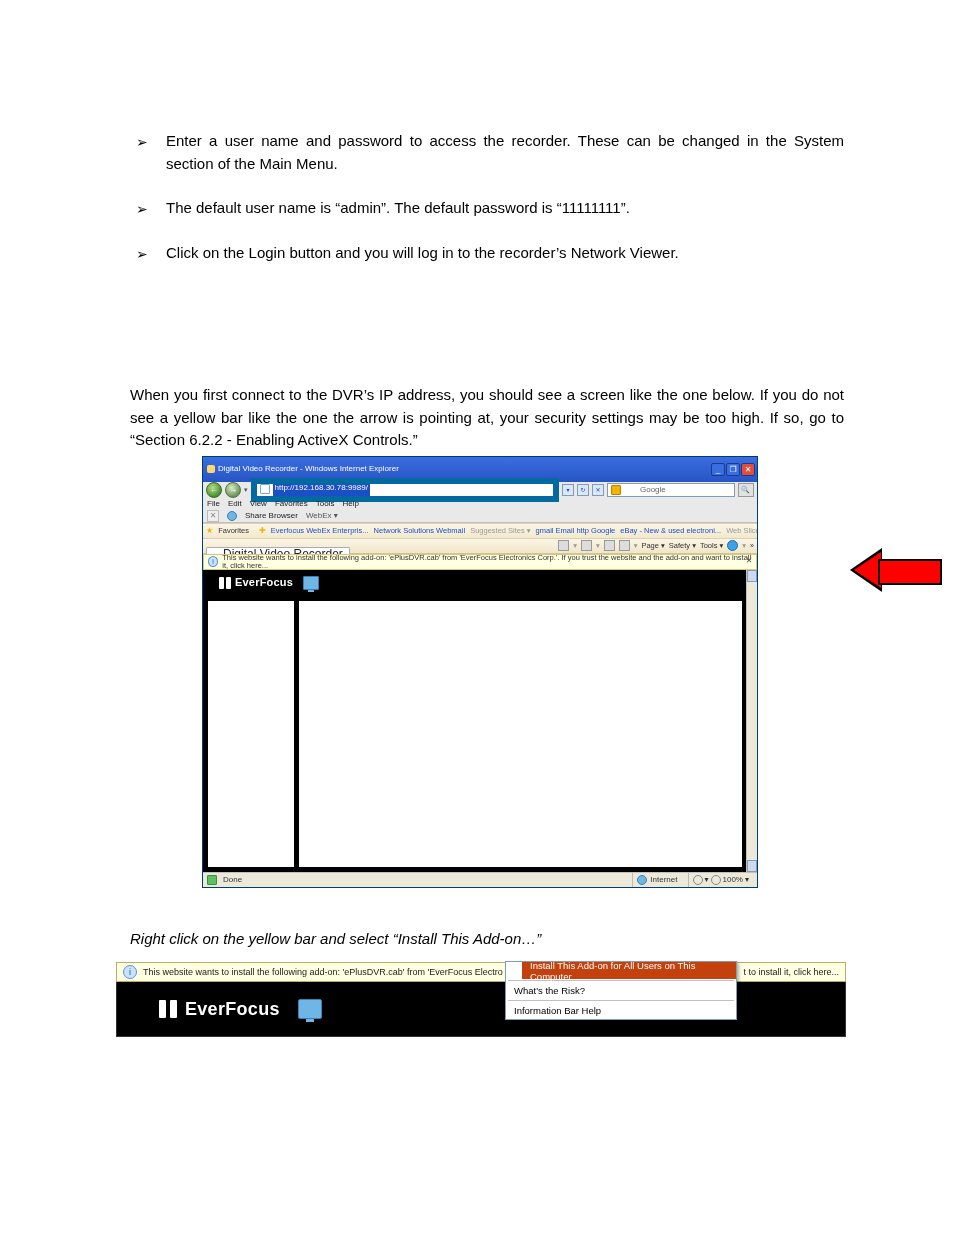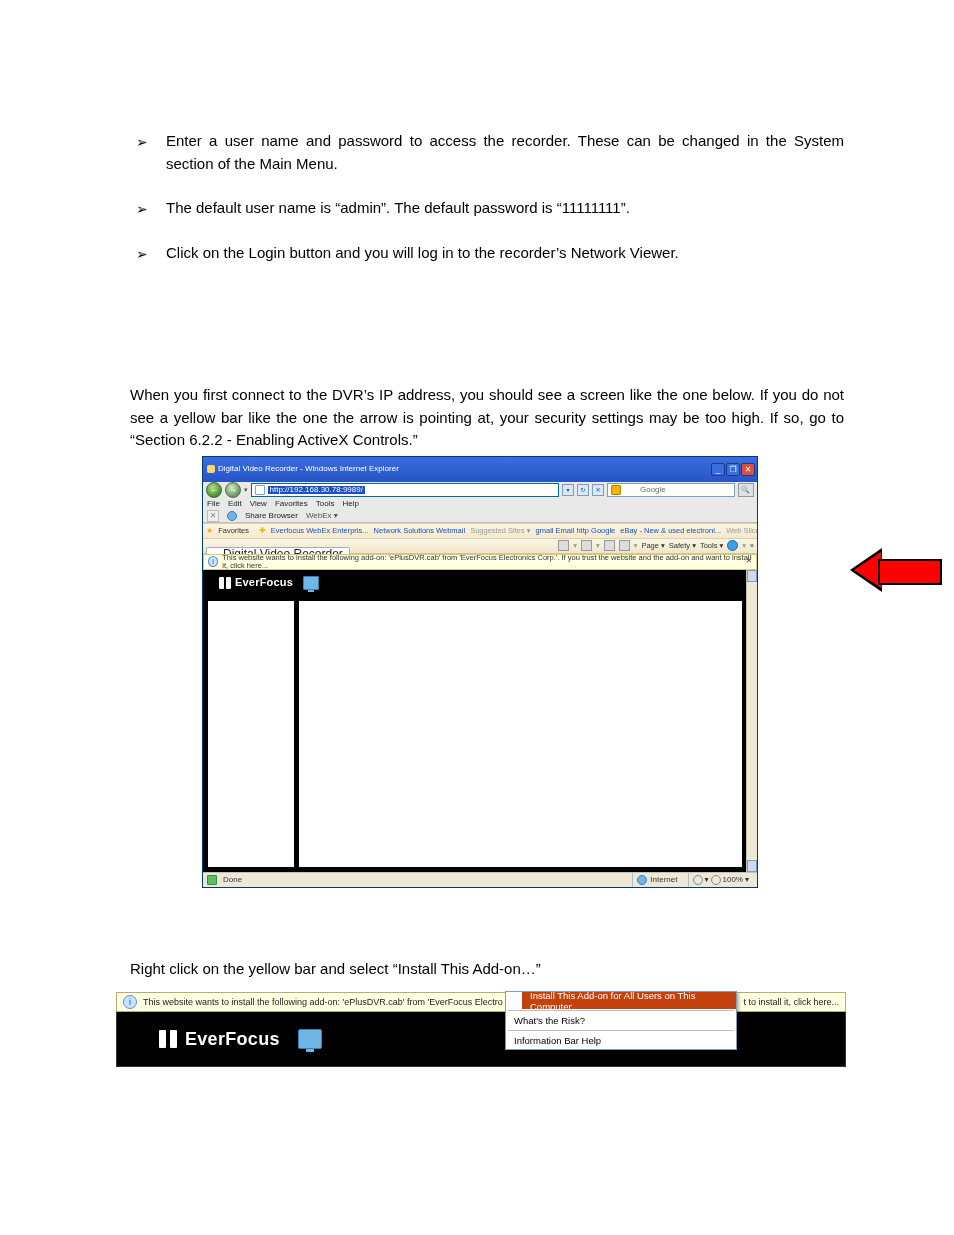--- a/index.html
+++ b/index.html
@@ -36,21 +36,21 @@
     font-size: 14px;
     color: #000;
   }
   p.body {
     font-size: 15px;
     line-height: 1.5;
     margin: 0 0 4px 0;
     text-align: justify;
   }
   p.body.gap-top { margin-top: 120px; }
-  p.body.gap-mid { margin-top: 70px; margin-bottom: 12px; }
+  p.body.gap-mid { margin-top: 40px; margin-bottom: 12px; font-style: italic; }
 
   
   .ie-wrap {
     position: relative;
   }
   .ie-window {
     width: 554px;
     border: 1px solid #003c74;
     margin-left: 72px;
     font-size: 9px;
@@ -86,22 +86,22 @@
     padding: 0 3px;
   }
   .navbtn {
     width:14px;height:14px;border-radius:50%;
     background: radial-gradient(circle at 40% 35%,#b7e08a,#4a8f2f 70%);
     border:1px solid #3a6f25;
     display:inline-flex;align-items:center;justify-content:center;color:#fff;font-size:8px;
   }
   .navbtn.fwd { filter: grayscale(0.5) brightness(1.1); }
   .url-field {
-    flex:1;height:12px;background:#fff;border:1px solid #0369a1;
-    display:flex;align-items:center;padding:0 3px;gap:3px;
+    flex:1;height:12px;background:#fff;border:6px solid #0369a1;
+    display:flex;padding:0 3px;gap:3px;
   }
   .url-field .page-ico{width:8px;height:8px;background:#fff;border:1px solid #7aa6d6;border-radius:1px;}
   .url-text{background:#1b4fc6;color:#fff;padding:0 2px;font-size:8px;}
   .dropbtn{width:10px;height:10px;background:#dbe6f6;border:1px solid #7f9db9;display:inline-flex;align-items:center;justify-content:center;font-size:6px;color:#1b4fc6;}
   .search-field{
     width:120px;height:12px;background:#fff;border:1px solid #7f9db9;
     display:flex;align-items:center;gap:19px;padding:0 3px;font-size:8px;color:#666;
   }
   .g-ico{width:8px;height:8px;background:#f4b400;border:1px solid #c08000;border-radius:1px;}
   .mag-btn{width:14px;height:12px;background:#e1e1e1;border:1px solid #999;display:inline-flex;align-items:center;justify-content:center;font-size:7px;}

